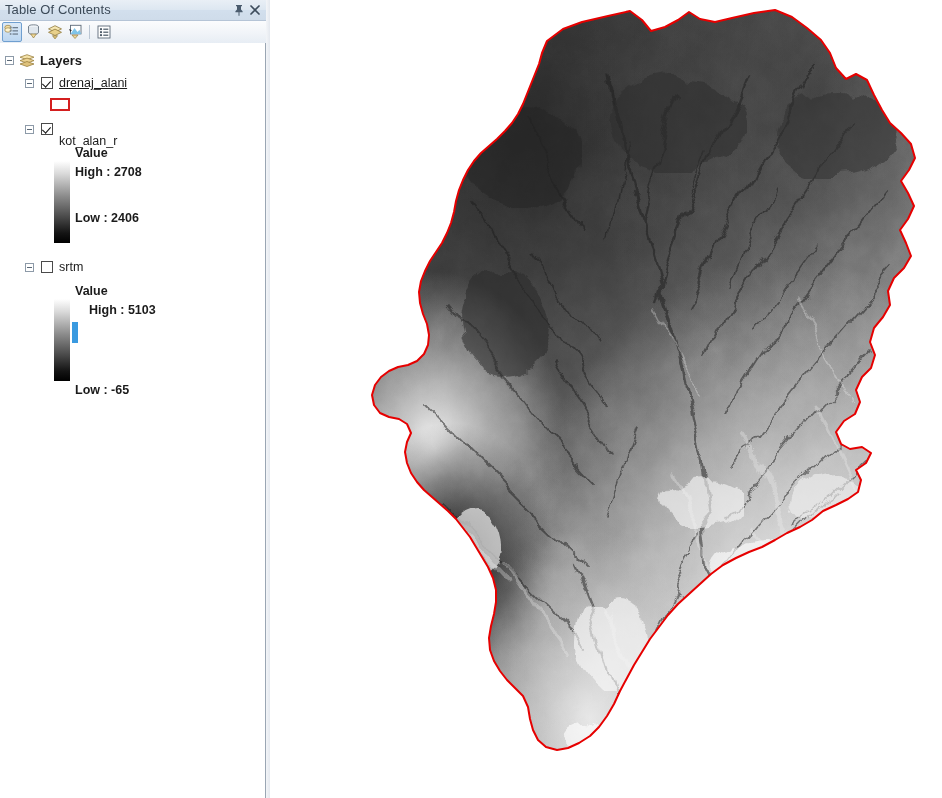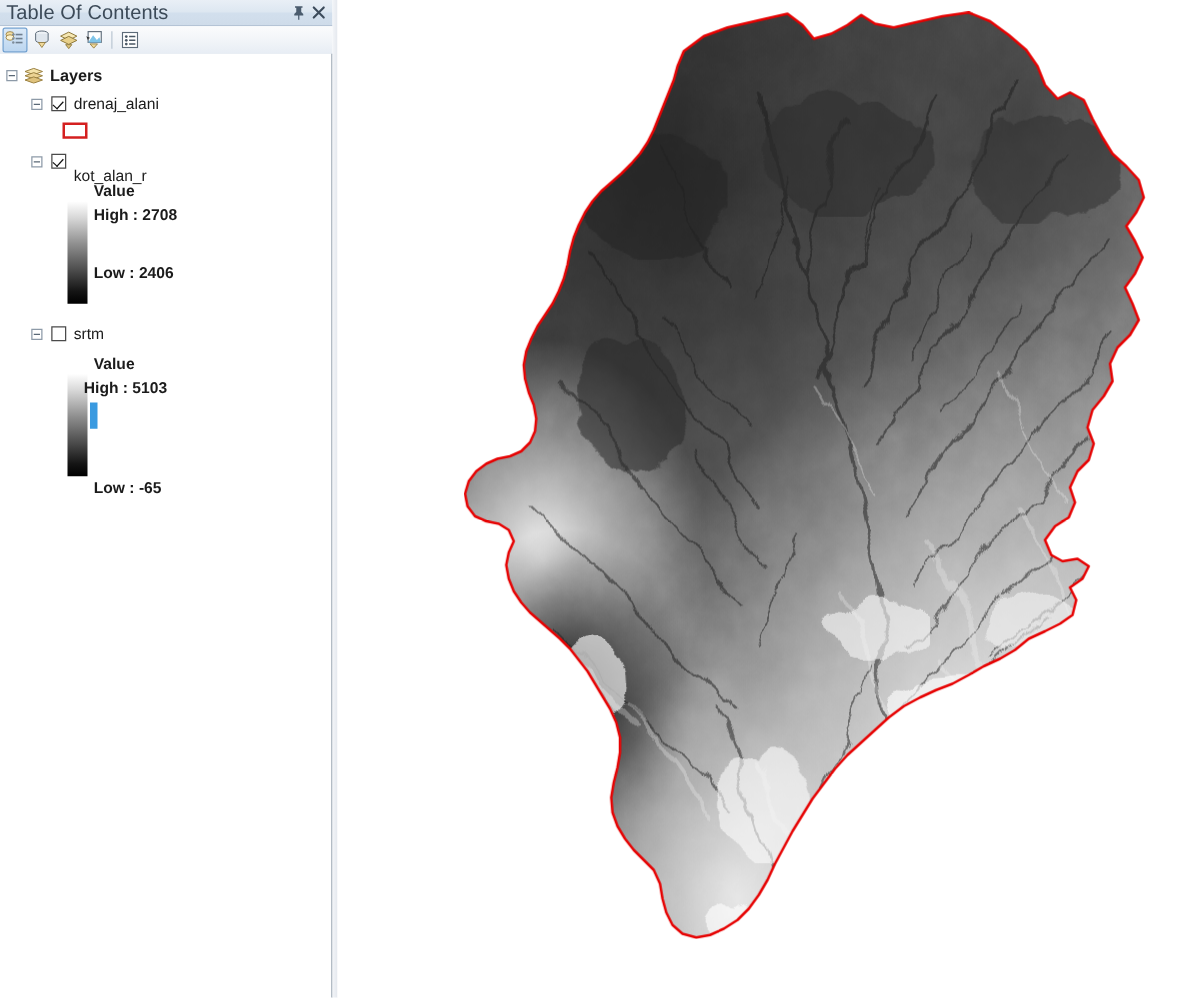--- a/index.html
+++ b/index.html
@@ -18,21 +18,21 @@
     box-sizing:border-box;
   }
   #toc-titlebar{
     position:relative;
     height:20px;
     background:linear-gradient(to bottom,#e9eff6 0%,#dde7f1 48%,#d2dfed 52%,#cfdcea 100%);
     border-bottom:1px solid #b5c4d6;
   }
   #toc-title{
     position:absolute;left:5px;top:2px;
-    font-size:16px;color:#3c4a58;letter-spacing:.1px;
+    font-size:13px;color:#3c4a58;letter-spacing:.1px;
     white-space:nowrap;
   }
   .tb-btn{
     position:absolute;top:3px;width:14px;height:14px;
     font-size:12px;line-height:14px;text-align:center;color:#46586b;
     cursor:pointer;
   }
   #pin-btn{right:20px;}
   #close-btn{right:4px;font-size:13px;}
   .pin-glyph{display:block;width:14px;height:14px;}
@@ -205,21 +205,21 @@
         <path d="M8 0.7 L15 3.2 L8 5.7 L1 3.2 z" fill="#f5e3aa" stroke="#9a8040" stroke-width="0.8"></path>
         <path d="M8 4.1 L15 6.6 L8 9.1 L1 6.6 z" fill="#ecd393" stroke="#9a8040" stroke-width="0.8"></path>
         <path d="M8 7.5 L15 10 L8 12.5 L1 10 z" fill="#dfc27c" stroke="#9a8040" stroke-width="0.8"></path>
       </svg>
       <div class="lbl bold" style="left:40px;">Layers</div>
     </div>
 
     <div class="row" style="left:0;top:32px;">
       <div class="expander" style="left:25px;"></div>
       <div class="cbx checked" style="left:41px;"></div>
-      <div class="lbl" style="left:59px;">drenaj_alani</div>
+      <div class="lbl" style="left:59px;text-decoration:underline;">drenaj_alani</div>
     </div>
 
     <div class="row" style="left:0;top:55px;height:15px;">
       <div class="poly-swatch" style="left:50px;top:0;"></div>
     </div>
 
     <div class="row" style="left:0;top:78px;">
       <div class="expander" style="left:25px;"></div>
       <div class="cbx checked" style="left:41px;"></div>
       <div class="lbl" style="left:59px;margin-top:12px;">kot_alan_r</div>
@@ -235,21 +235,21 @@
     <div class="row" style="left:0;top:216px;">
       <div class="expander" style="left:25px;"></div>
       <div class="cbx" style="left:41px;"></div>
       <div class="lbl" style="left:59px;">srtm</div>
     </div>
 
     <div>
       <div class="value-lbl" style="left:75px;top:241px;">Value</div>
       <div class="ramp" style="left:54px;top:256px;height:82px;"></div>
       <div class="ramp-sel" style="left:72px;top:279px;height:21px;"></div>
-      <div class="value-lbl" style="left:67px;top:260px;">High : 5103</div>
+      <div class="value-lbl" style="left:89px;top:260px;">High : 5103</div>
       <div class="value-lbl" style="left:75px;top:300px;margin-top:40px;">Low : -65</div>
     </div>
 
   </div>
 </div>
 
 <div id="splitter"></div>
 
 <div id="map-area">
   <svg id="map-svg" viewBox="0 0 672 798">

